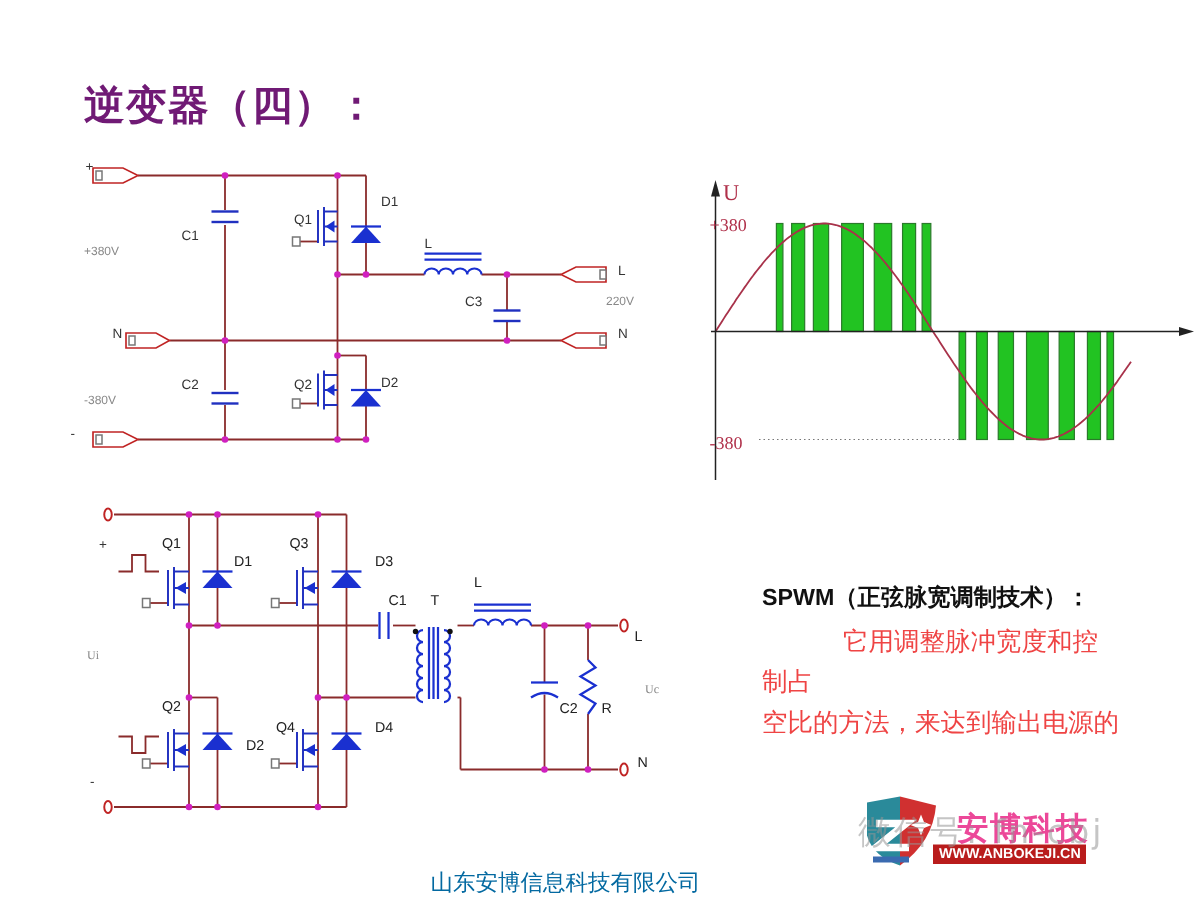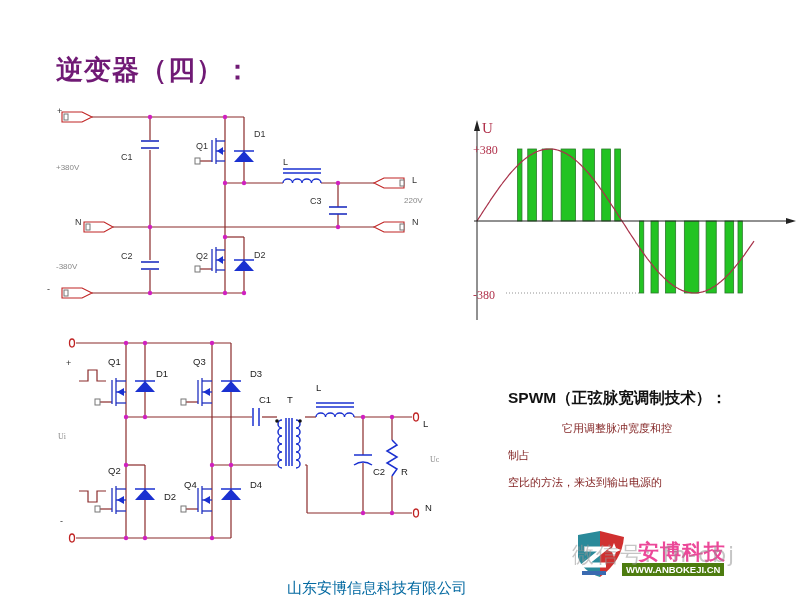--- a/index.html
+++ b/index.html
@@ -7,28 +7,28 @@
          font-family: "DejaVu Sans", sans-serif; }
   .title { position: absolute; left: 56px; top: 52px; font-size: 27px; font-weight: bold; color: #701a75;
            font-family: "DejaVu Sans", sans-serif; letter-spacing: 1px; }
   svg { position: absolute; left: 0; top: 0; }
   .lbl { font-family: "Liberation Sans", sans-serif; font-size: 9px; fill: #333; }
   .lblg { font-family: "Liberation Sans", sans-serif; font-size: 8px; fill: #888; }
   .lbl2 { font-family: "Liberation Sans", sans-serif; font-size: 9.5px; fill: #222; }
   .serif { font-family: "Liberation Serif", serif; }
   .desc { position: absolute; left: 508px; top: 388px; width: 260px; color: #222; }
   .desc .head { font-family: Liberation Sans, sans-serif; font-size: 15.5px; font-weight: bold; color: #111; }
-  .desc .body { font-family: "DejaVu Sans", sans-serif; font-size: 11px; line-height: 27px; margin-top: 6px; color: #7f1d1d; }
+  .desc .body { font-family: "DejaVu Sans", sans-serif; font-size: 17px; line-height: 27px; margin-top: 6px; color: #ef4444; }
   .desc .indent { padding-left: 54px; }
   .footer { position: absolute; left: 287px; top: 579px; font-size: 15px; color: #0369a1;
             font-family: "DejaVu Sans", sans-serif; }
   .logo { position: absolute; left: 560px; top: 527px; width: 220px; height: 60px; }
   .logo-text { position: absolute; left: 78px; top: 11px; font-family: "DejaVu Sans", sans-serif;
                font-size: 21px; font-weight: bold; color: #ec4899; letter-spacing: 1px; }
-  .logo-url { position: absolute; left: 62px; top: 36px; background: #4d7c0f; color: #fff;
+  .logo-url { position: absolute; left: 62px; top: 36px; background: #b91c1c; color: #fff;
               font-family: "Liberation Sans", sans-serif; font-size: 9.5px; font-weight: bold; padding: 1px 4px; }
   .watermark { position: absolute; left: 572px; top: 540px; font-family: "DejaVu Sans", sans-serif;
                font-size: 22px; color: rgba(150,150,150,0.55); letter-spacing: 2px; }
 </style>
 </head>
 <body>
 
 <div class="title">逆变器（四）：</div>
 
 <svg width="800" height="600">

